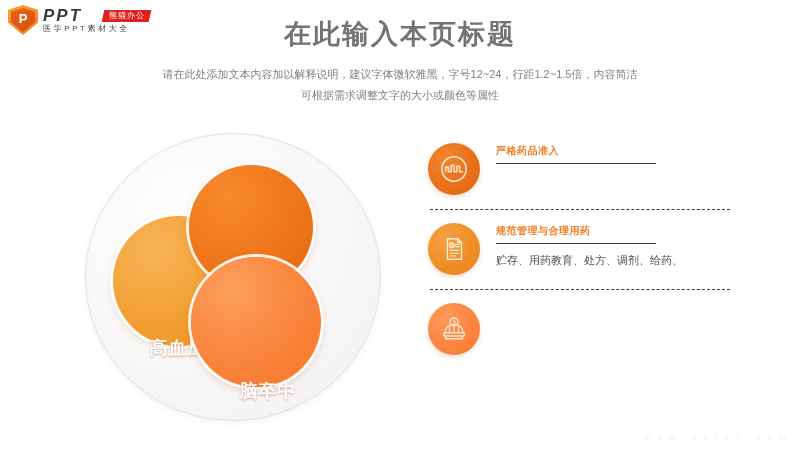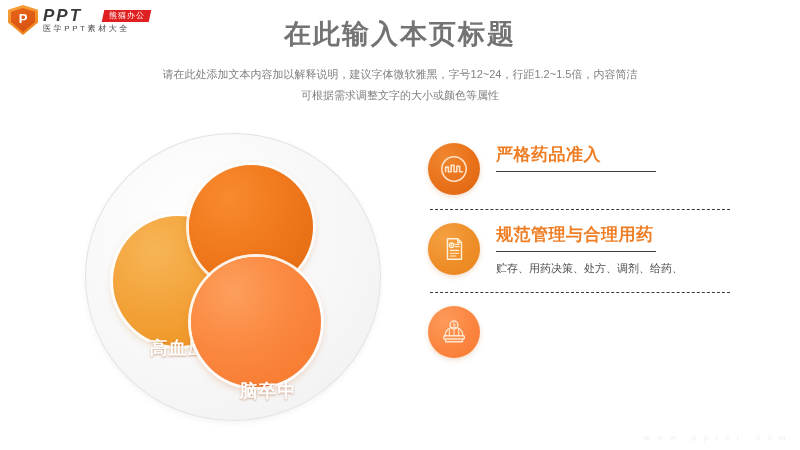--- a/index.html
+++ b/index.html
@@ -106,21 +106,21 @@
     display:flex; align-items:center; justify-content:center;
     box-shadow:0 2px 5px rgba(200,100,20,.22);
   }
   .ic1 { background:radial-gradient(circle at 33% 28%, #f0872f 0%, #e8711a 55%, #dd6410 100%); }
   .ic2 { background:radial-gradient(circle at 33% 28%, #f4a042 0%, #ee8e28 55%, #e9821a 100%); }
   .ic3 { background:radial-gradient(circle at 33% 28%, #fd9a5a 0%, #fb8540 55%, #f87a31 100%); }
   .icon-circle svg { width:30px; height:30px; }
 
   .item-body { flex:1 1 auto; padding-top:2px; }
   .item-head {
-    font-size:17px; font-weight:bold; color:#ef7d23;
+    font-size:10px; font-weight:bold; color:#ef7d23;
     letter-spacing:.5px; line-height:1.2;
   }
   .head-rule {
     height:1px; background:#3f3f3f; width:160px; margin:6px 0 7px 0;
   }
   .item-desc {
     font-size:11px; color:#4d4d4d; line-height:1.65;
   }
   .item-desc div { white-space:nowrap; }
 
@@ -196,21 +196,21 @@
         <circle cx="13.5" cy="12" r="2.4"></circle>
         <path d="M12.4 12 h2.2 M13.5 10.9 v2.2" stroke-width="1.1"></path>
         <path d="M17.5 11 h4 M17.5 13.5 h4" stroke-width="1.2" stroke-linecap="round"></path>
         <path d="M12 17.5 h9 M12 20.5 h9 M12 23.5 h6" stroke-width="1.2" stroke-linecap="round"></path>
       </svg>
     </div>
     <div class="item-body">
       <div class="item-head">规范管理与合理用药</div>
       <div class="head-rule"></div>
       <div class="item-desc">
-        <div>贮存、用药决策、处方、调剂、给药、</div>
+        <div>贮存、用药教育、处方、调剂、给药、</div>
       </div>
     </div>
   </div>
 
   <div class="divider"></div>
 
   <div class="item">
     <div class="icon-circle ic3">
       <svg viewBox="0 0 32 32" fill="none" stroke="#ffe6cf" stroke-width="1.5">
         <circle cx="16" cy="8.5" r="4.2"></circle>

